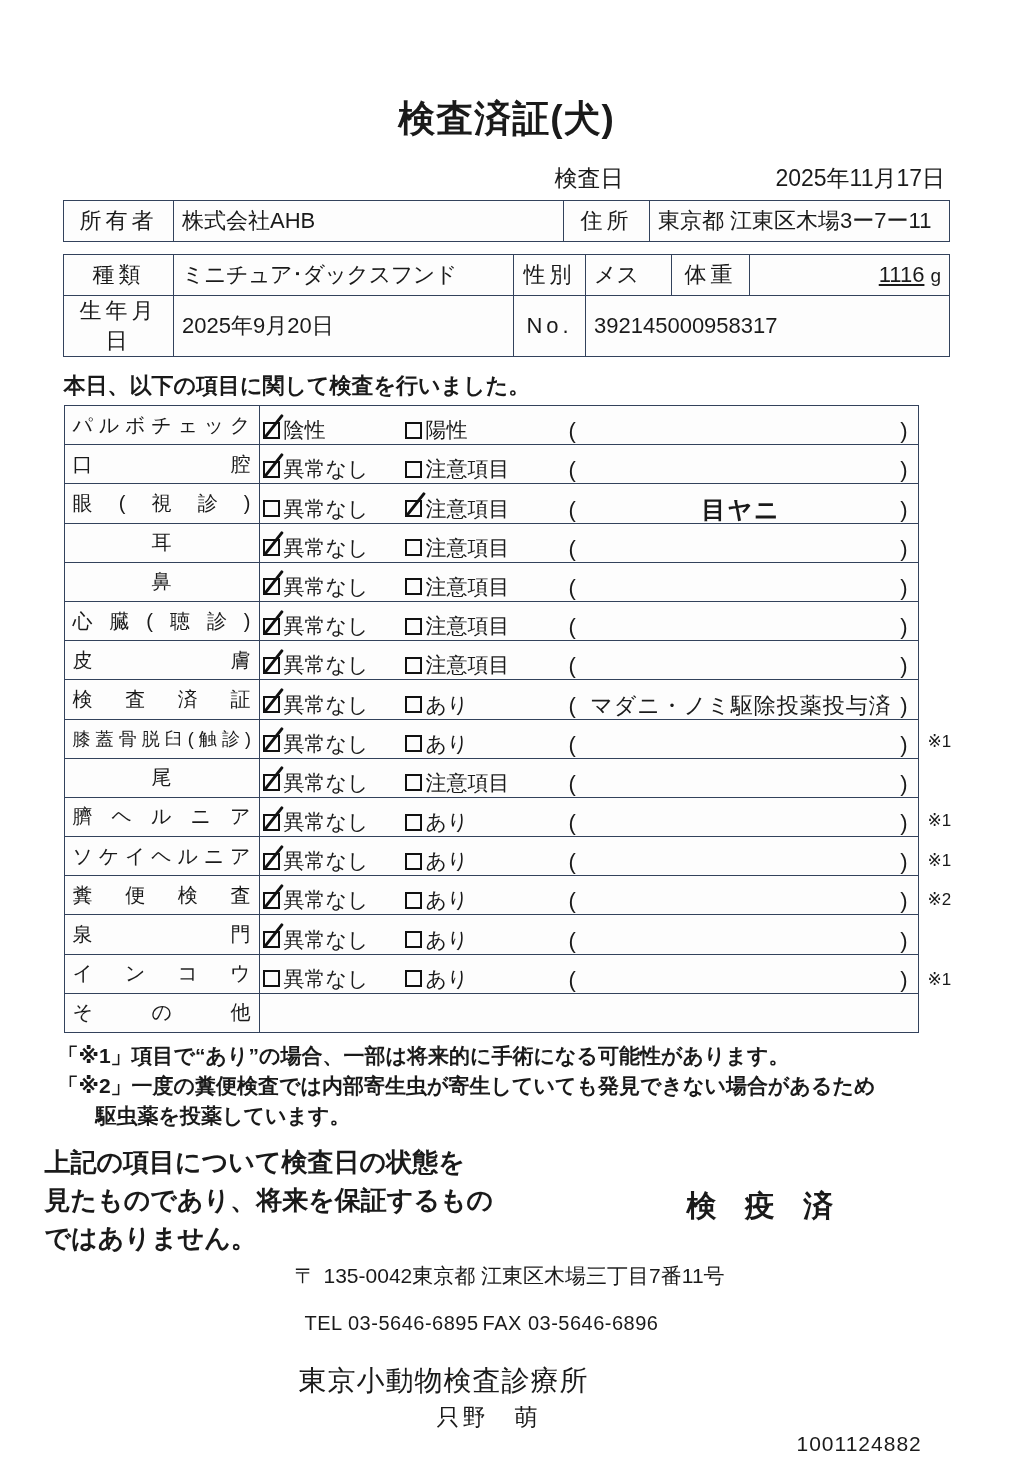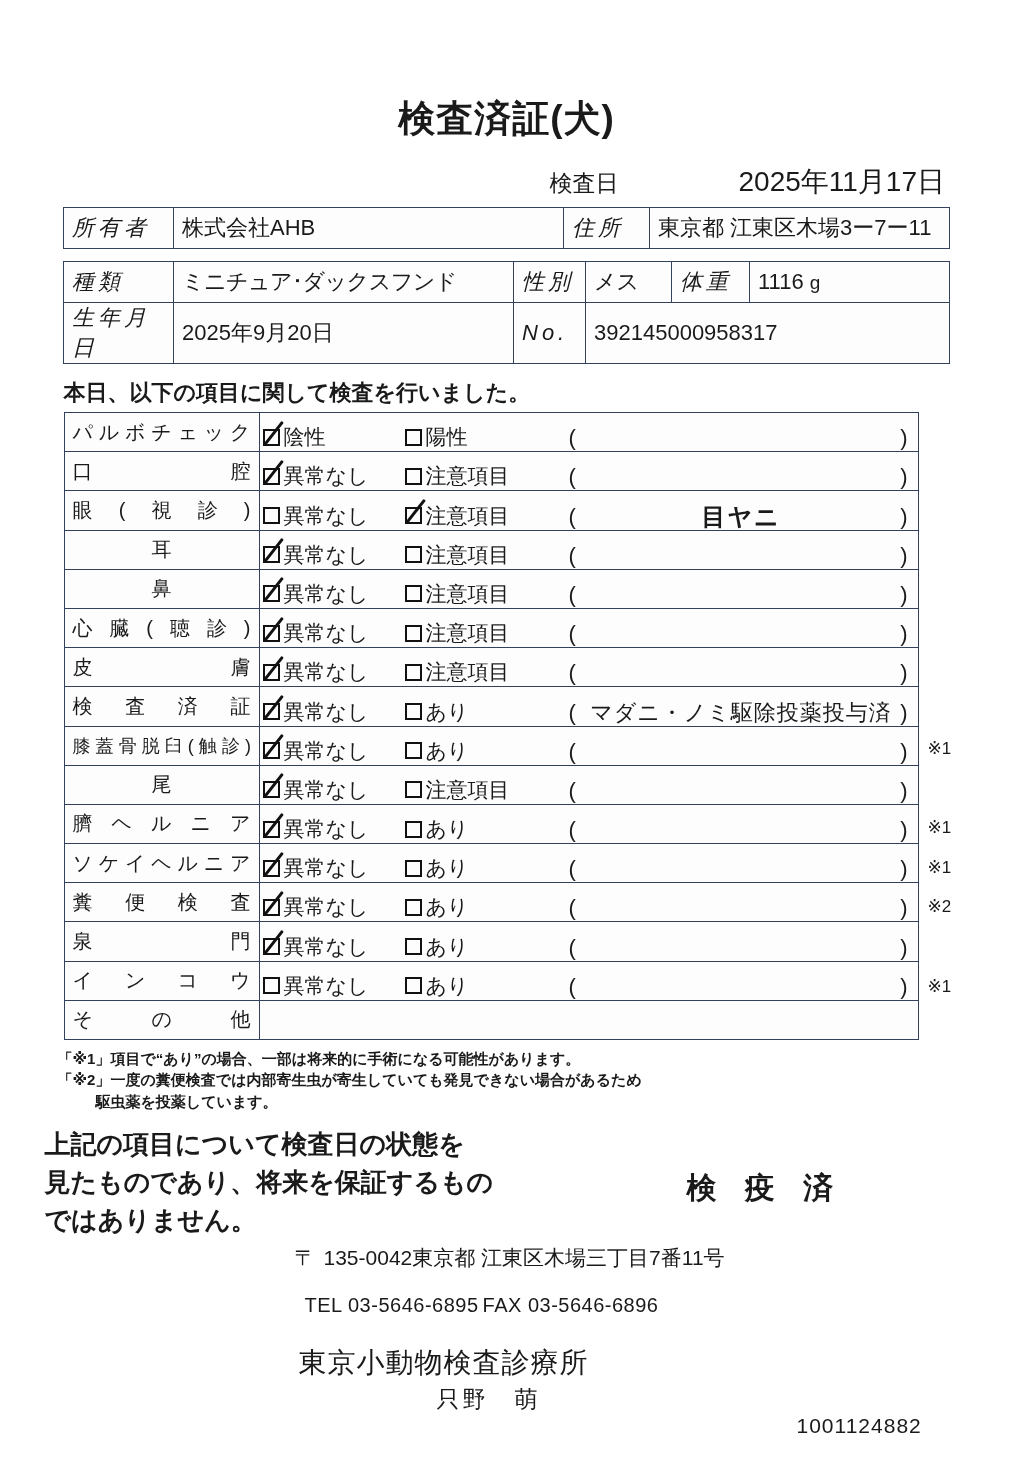--- a/index.html
+++ b/index.html
@@ -34,47 +34,46 @@
 
   
   .exam-date-row {
     display: flex;
     align-items: baseline;
     justify-content: flex-end;
     margin: 26px 68px 6px 0;
     font-size: 23px;
   }
   .exam-date-label { margin-right: 120px; }
-  .exam-date-value { font-size: 28px; }
+  .exam-date-value { font-size: 23px; margin-left: 32px; }
 
   
   .info-table {
     border-collapse: collapse;
     margin: 0 auto;
     width: 886px;
     table-layout: fixed;
   }
   .info-table td {
     border: 1.5px solid #33425c;
     height: 40px;
     font-size: 22px;
     padding: 0 8px;
     vertical-align: middle;
     background: #fdfdfd;
   }
   .lbl {
-    text-align: left;
+    text-align: center;
     letter-spacing: 4px;
     padding: 0 4px;
     font-size: 22px;
-    font-style: italic;
   }
   .val { text-align: left; }
   .breed-val { font-size: 19px; letter-spacing: -0.5px; }
-  .weight-val { text-align: left; padding-right: 10px; }
+  .weight-val { text-align: right; padding-right: 10px; text-decoration: underline; }
   .weight-unit { font-size: 19px; padding-left: 6px; }
   .spacer-row td { border: none; height: 12px; background: transparent; }
 
   
   .intro {
     width: 886px;
     margin: 14px auto 4px auto;
     font-size: 22px;
     font-weight: 700;
   }
@@ -183,21 +182,21 @@
     align-items: center;
     font-size: 17px;
     padding-left: 6px;
   }
   td.other-blank { background: #fdfdfd; }
 
   
   .footnotes {
     width: 900px;
     margin: 8px auto 0 auto;
-    font-size: 15px;
+    font-size: 21px;
     font-weight: 700;
     line-height: 1.42;
     padding-left: 2px;
   }
   .footnotes .indent { padding-left: 38px; display: block; }
 
   
   .lower {
     position: relative;
     width: 940px;

